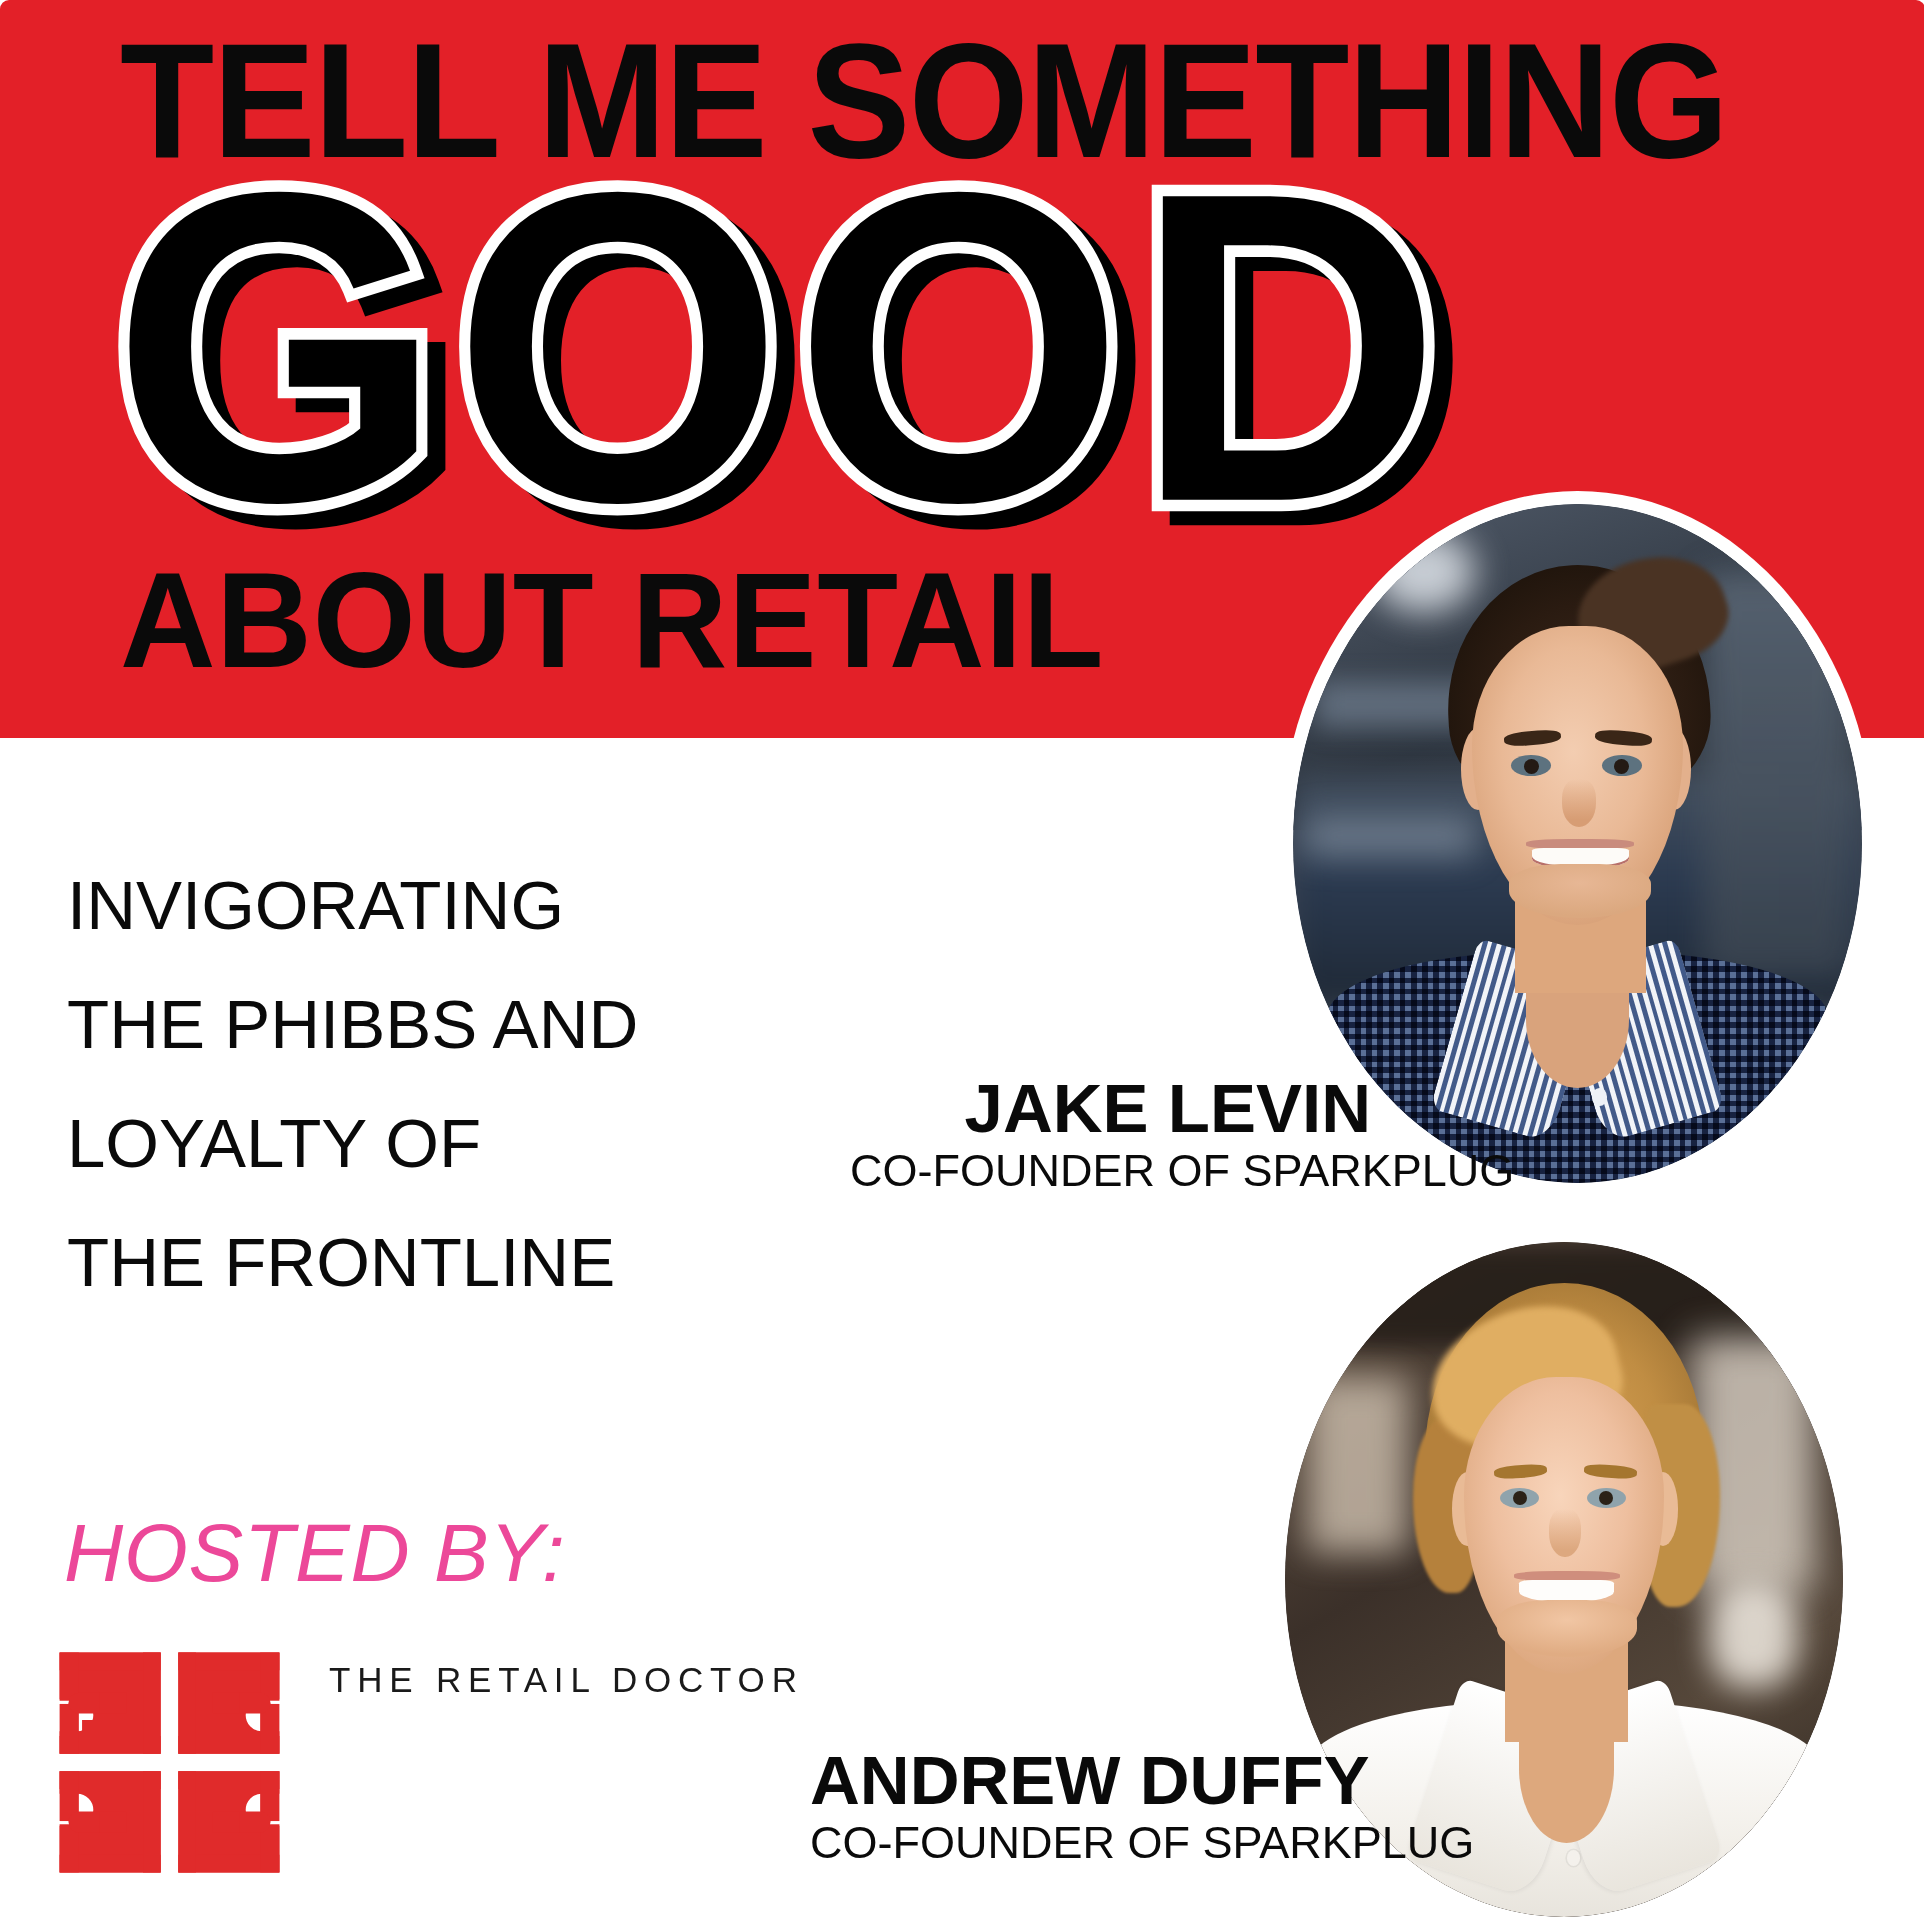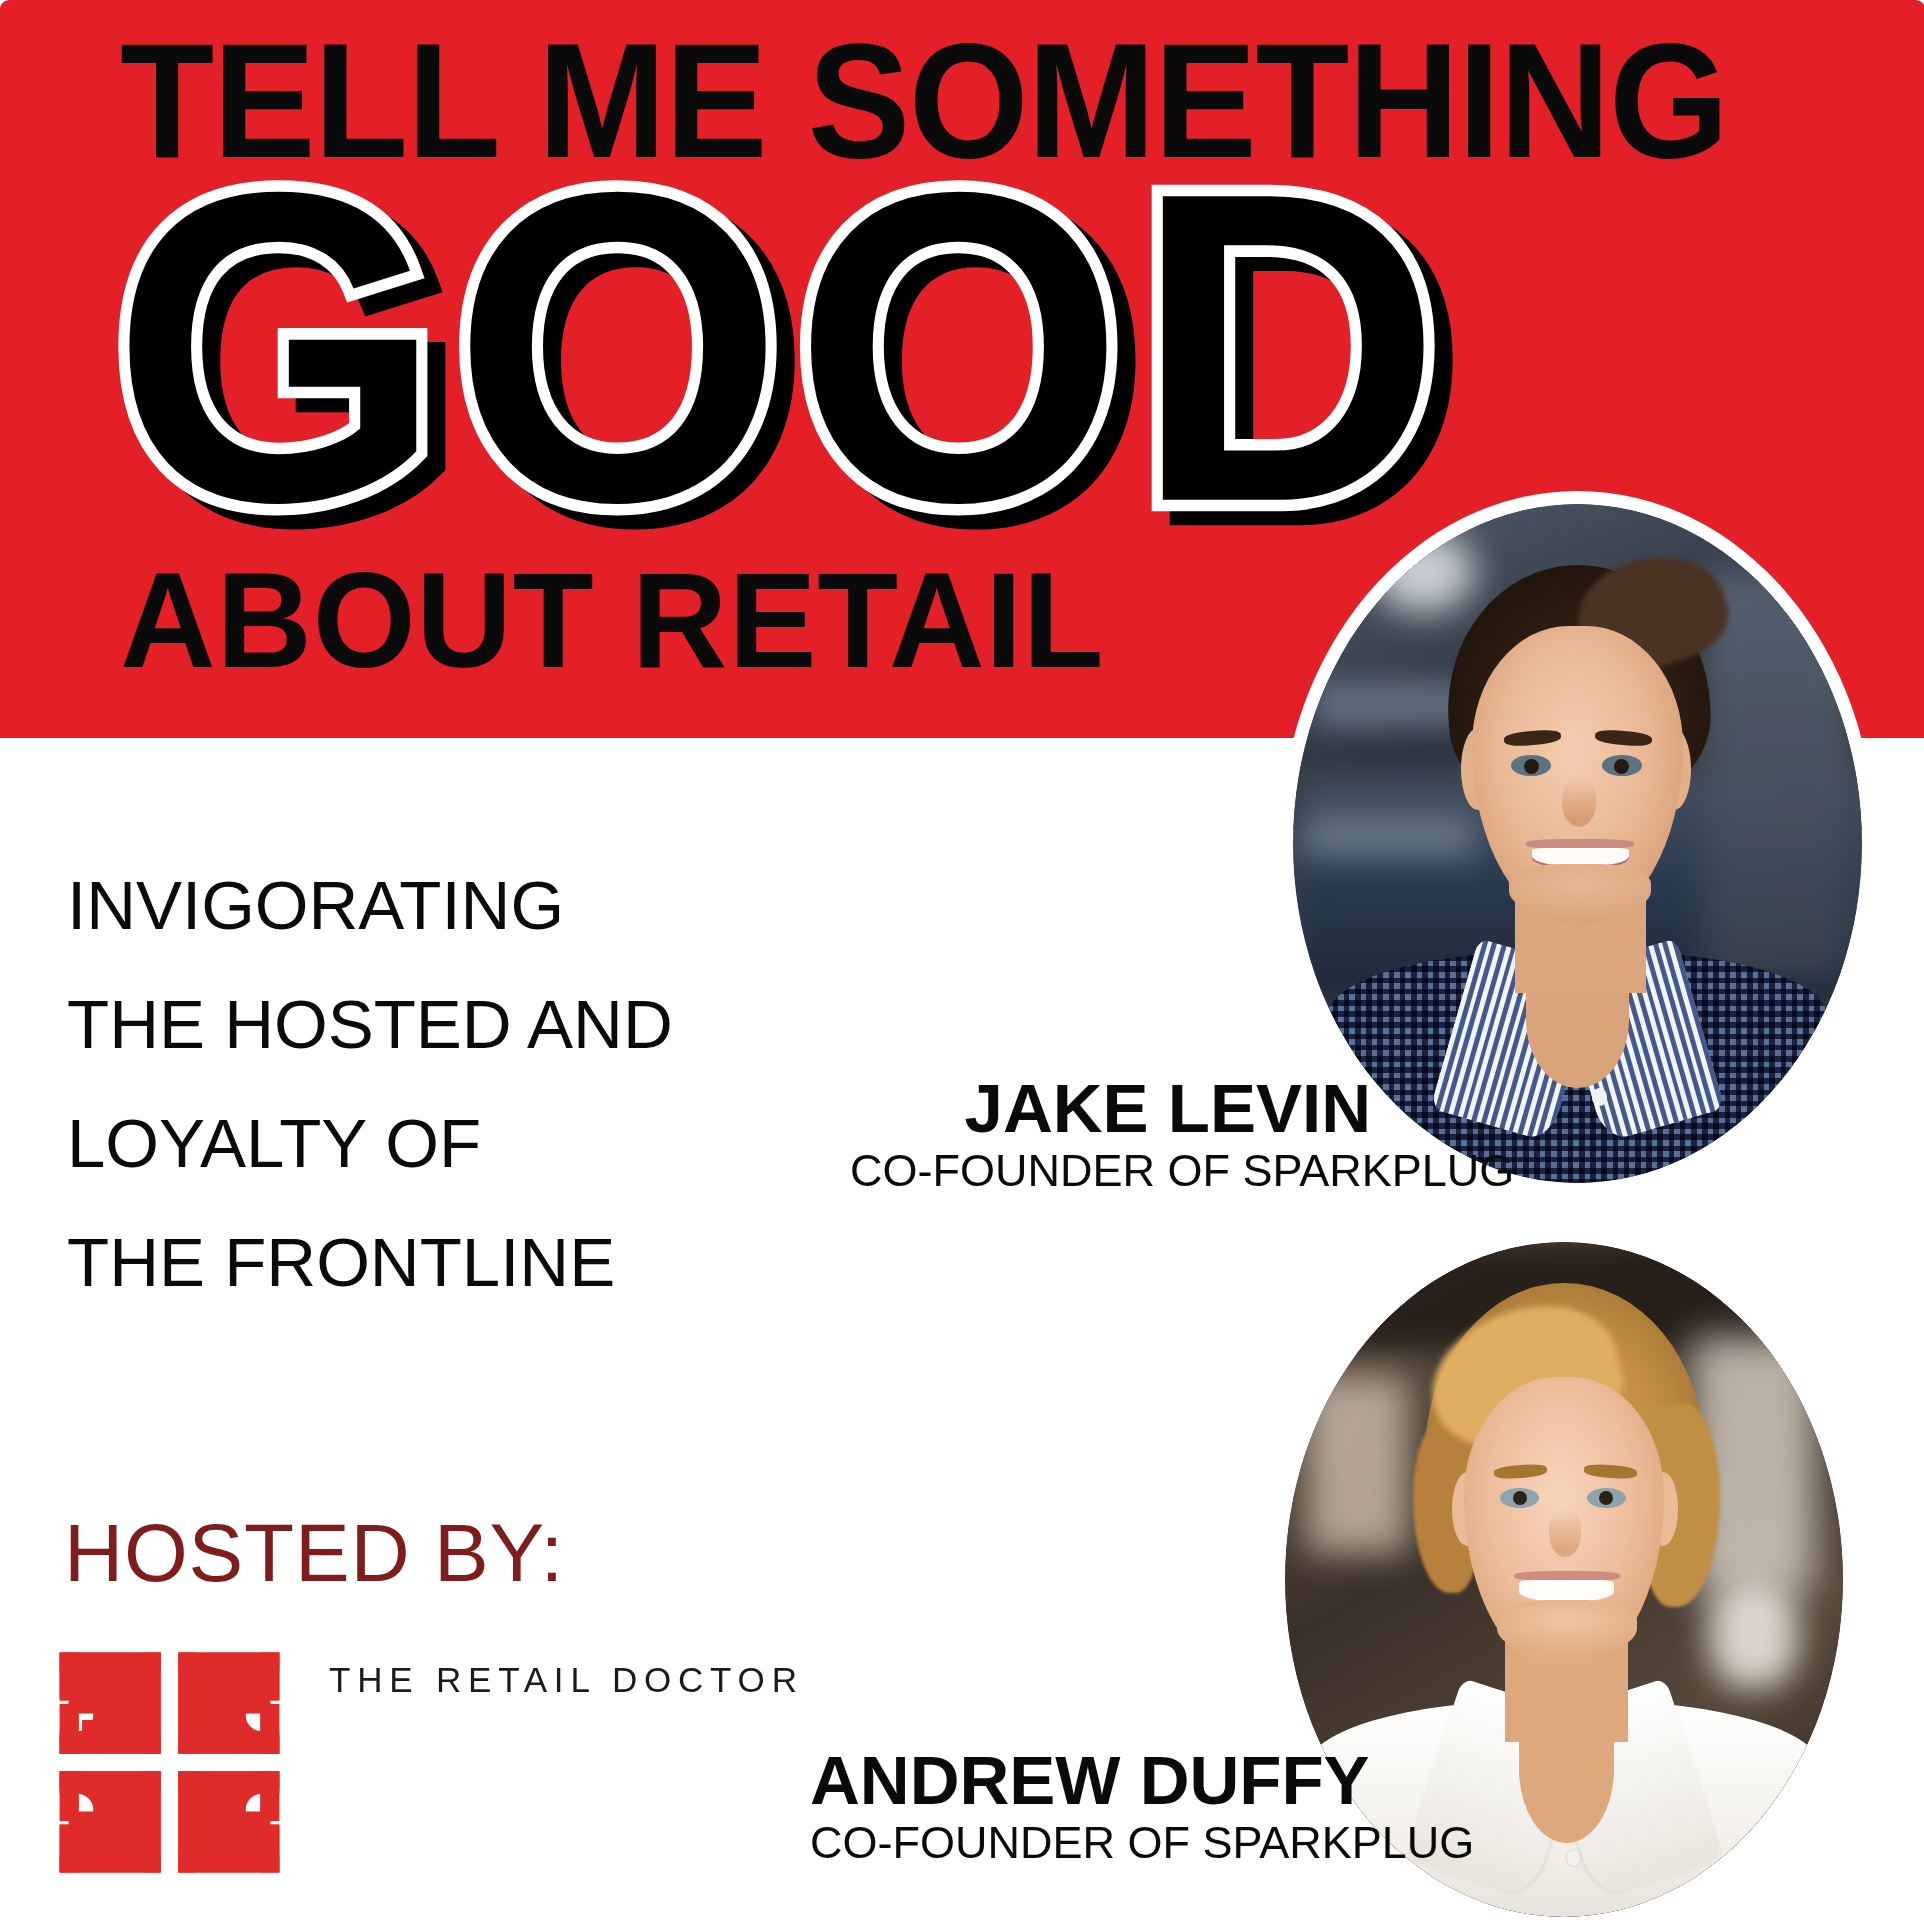--- a/index.html
+++ b/index.html
@@ -129,27 +129,28 @@
     letter-spacing: 0px;
     z-index: 6;
   }
   .episode-title div { white-space: nowrap; }
 
   
   .hosted-by {
     position: absolute;
     left: 64px;
     top: 1512px;
-    color: #7f1d1d;
+    color: #ec4899;
     font-family: "Liberation Sans Narrow", "Liberation Sans", sans-serif;
     font-weight: 400;
     font-size: 82px;
     line-height: 82px;
     letter-spacing: 0.8px;
     z-index: 6;
+    font-style: italic;
   }
 
   
   .host-logo {
     position: absolute;
     left: 58px;
     top: 1651px;
     width: 682px;
     height: 241px;
     z-index: 6;
@@ -382,21 +383,21 @@
       <div class="show-line2 good-shadow">GOOD</div>
       <div class="show-line2 good-halo">GOOD</div>
       <div class="show-line2 good-body">GOOD</div>
     </div>
 
     <div class="show-line3">ABOUT RETAIL</div>
   </div>
 
   <div class="episode-title">
     <div>INVIGORATING</div>
-    <div>THE HOSTED AND</div>
+    <div>THE PHIBBS AND</div>
     <div>LOYALTY OF</div>
     <div>THE FRONTLINE</div>
   </div>
 
   <div class="hosted-by">HOSTED BY:</div>
 
   <div class="host-logo">
 
     <svg class="logo-mark" viewBox="0 0 278 278">
       <defs>

